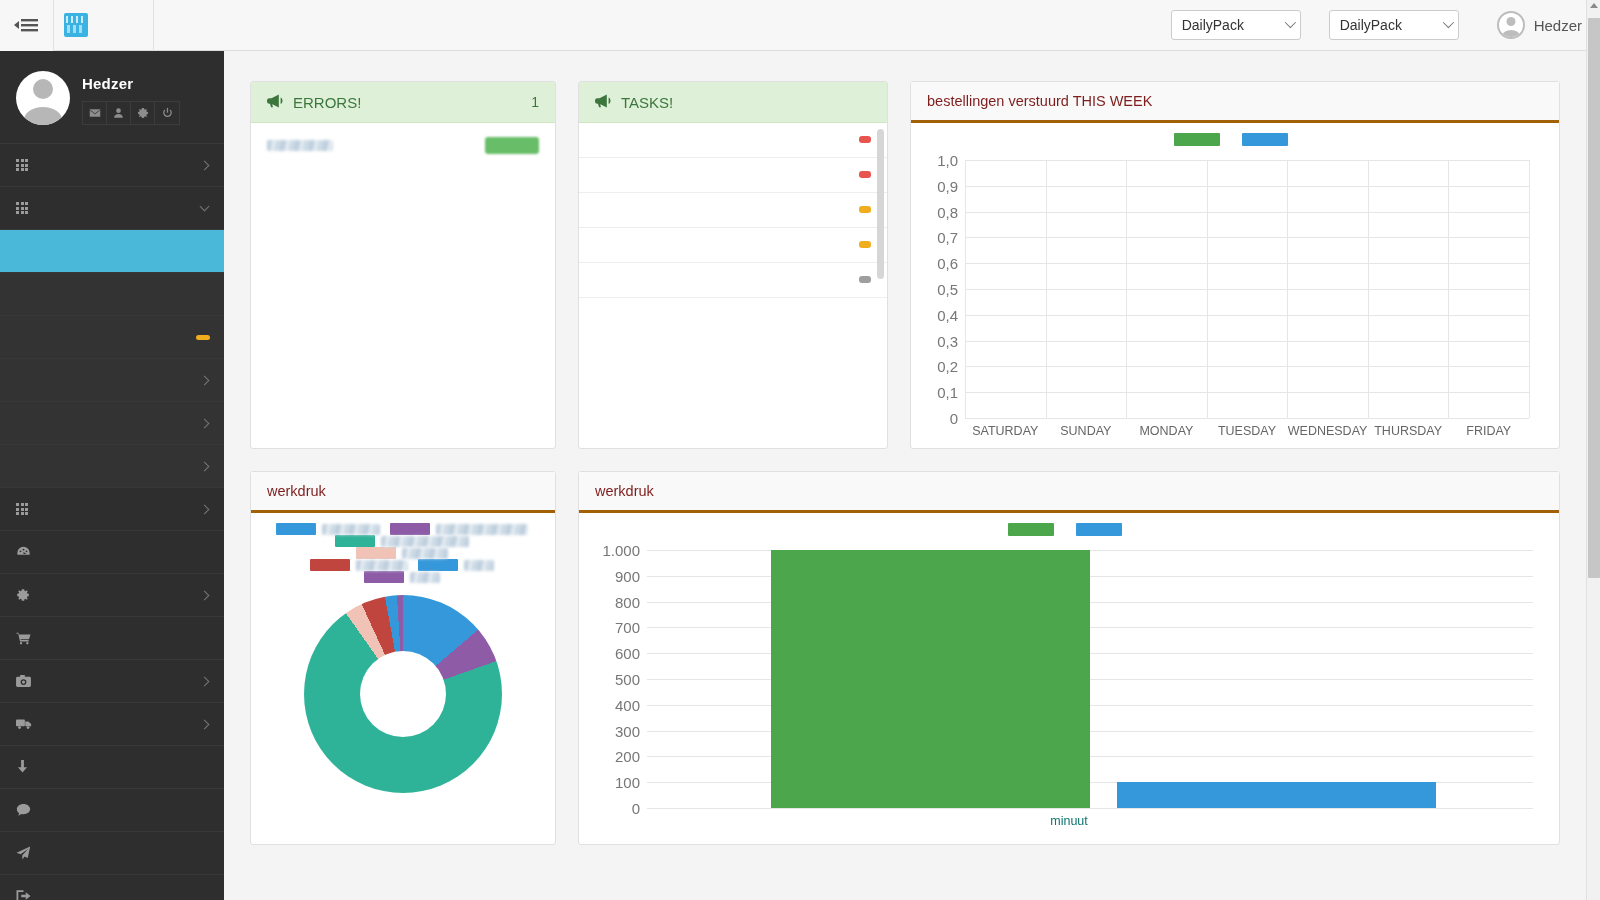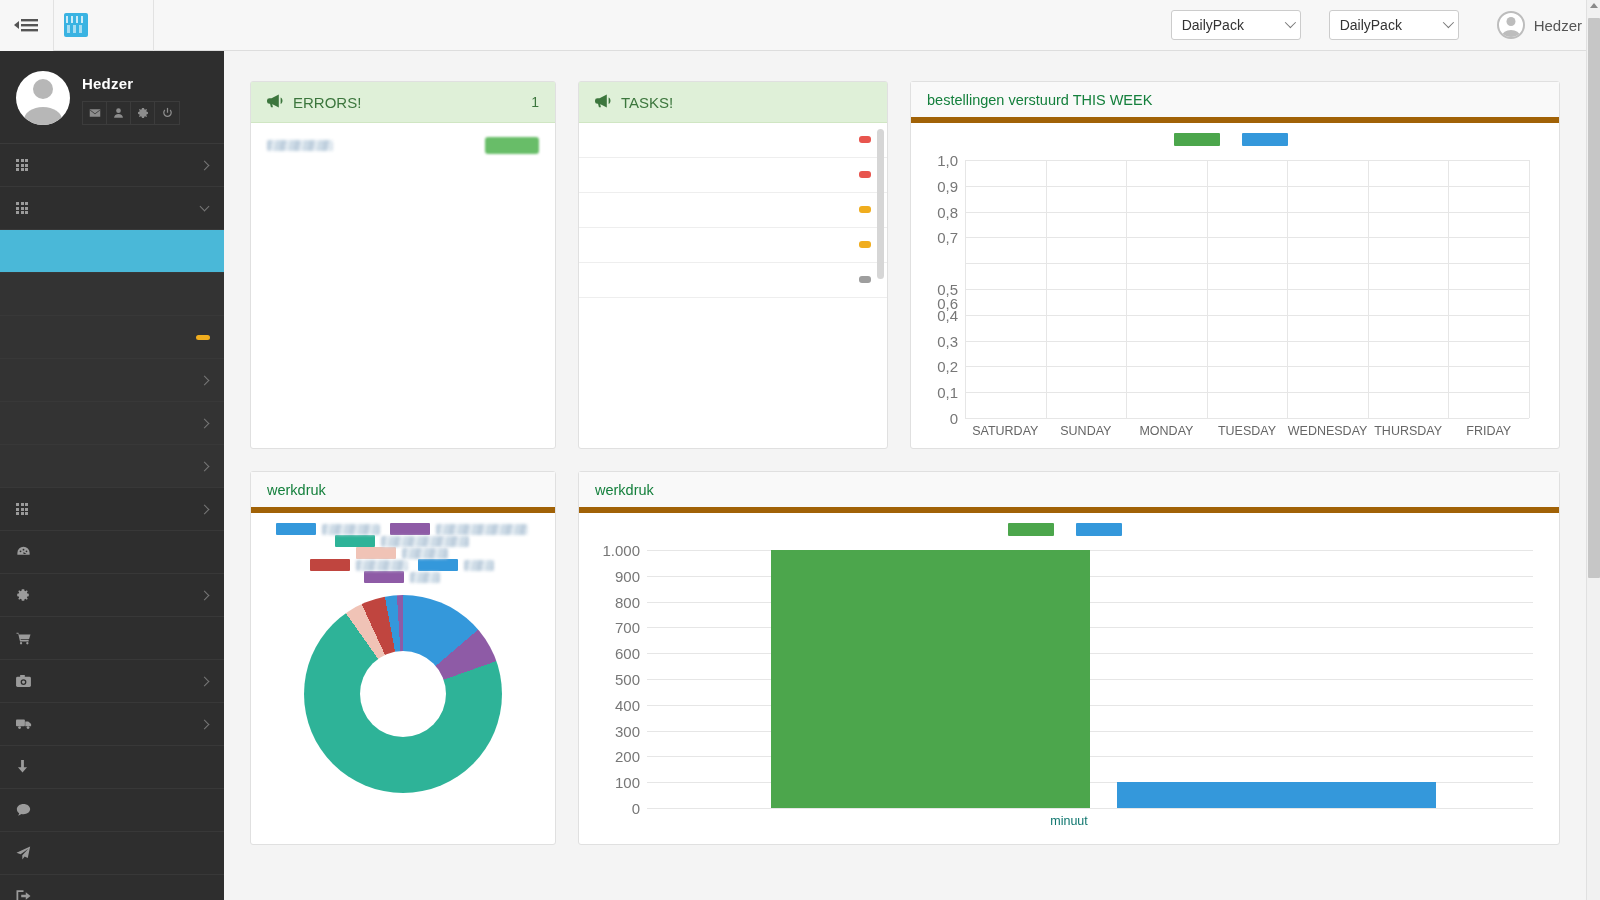--- a/index.html
+++ b/index.html
@@ -136,22 +136,22 @@
   .content { position: absolute; top: 51px; left: 224px; width: 1362px; height: 849px; background: #f4f4f4; }
   .row { display: flex; gap: 22px; padding: 0 26px; }
   .row.r1 { padding-top: 30px; }
   .row.r2 { padding-top: 22px; }
 
   .card {
     background: #fff; border: 1px solid #e0e0e0; border-radius: 3px;
   }
   .card-head {
     height: 41px; display: flex; align-items: center; justify-content: space-between;
-    padding: 0 16px; font-size: 14.5px; color: #15803d;
-    background: #f9f9f9; border-bottom: 6px solid #a16207;
+    padding: 0 16px; font-size: 14.5px; color: #7f1d1d;
+    background: #f9f9f9; border-bottom: 3px solid #a16207;
   }
   .card-head.green { background: #dff0d8; border-bottom: 1px solid #d0e6c3; color: #3c763d; }
   .card-head.green .ttl { display: flex; align-items: center; gap: 9px; font-size: 15px; }
   .card-head.green .cnt { font-size: 14px; color: #3c763d; }
 
   .panel-errors { width: 306px; height: 368px; }
   .panel-tasks  { width: 310px; height: 368px; }
   .panel-week   { flex: 1; height: 368px; }
 
   .panel-werkdruk-pie { width: 306px; height: 374px; }
@@ -550,21 +550,21 @@
         <div class="plot" id="week-plot" style="height:258px;margin:14px 18px 0 42px;">
             <div class="gridline" style="top: 0%;"></div>
             <div class="ylab" style="top: 0%;">1,0</div>
             <div class="gridline" style="top: 10%;"></div>
             <div class="ylab" style="top: 10%;">0,9</div>
             <div class="gridline" style="top: 20%;"></div>
             <div class="ylab" style="top: 20%;">0,8</div>
             <div class="gridline" style="top: 30%;"></div>
             <div class="ylab" style="top: 30%;">0,7</div>
             <div class="gridline" style="top: 40%;"></div>
-            <div class="ylab" style="top: 40%; margin-top: 40px;">0,6</div>
+            <div class="ylab" style="top: 40%;">0,6</div>
             <div class="gridline" style="top: 50%;"></div>
             <div class="ylab" style="top: 50%;">0,5</div>
             <div class="gridline" style="top: 60%;"></div>
             <div class="ylab" style="top: 60%;">0,4</div>
             <div class="gridline" style="top: 70%;"></div>
             <div class="ylab" style="top: 70%;">0,3</div>
             <div class="gridline" style="top: 80%;"></div>
             <div class="ylab" style="top: 80%;">0,2</div>
             <div class="gridline" style="top: 90%;"></div>
             <div class="ylab" style="top: 90%;">0,1</div>

